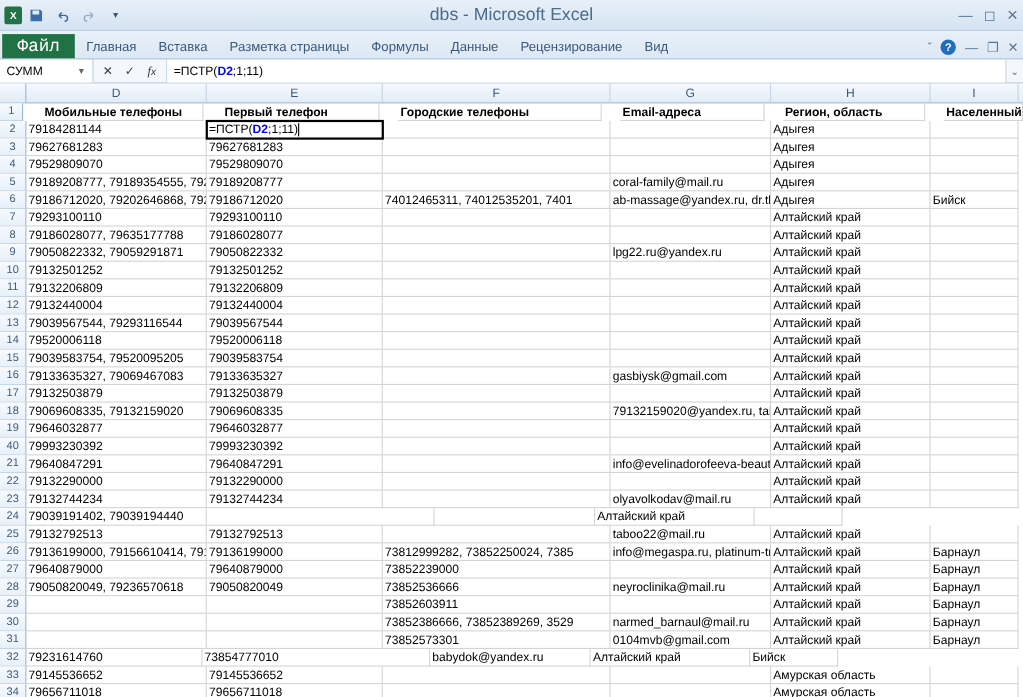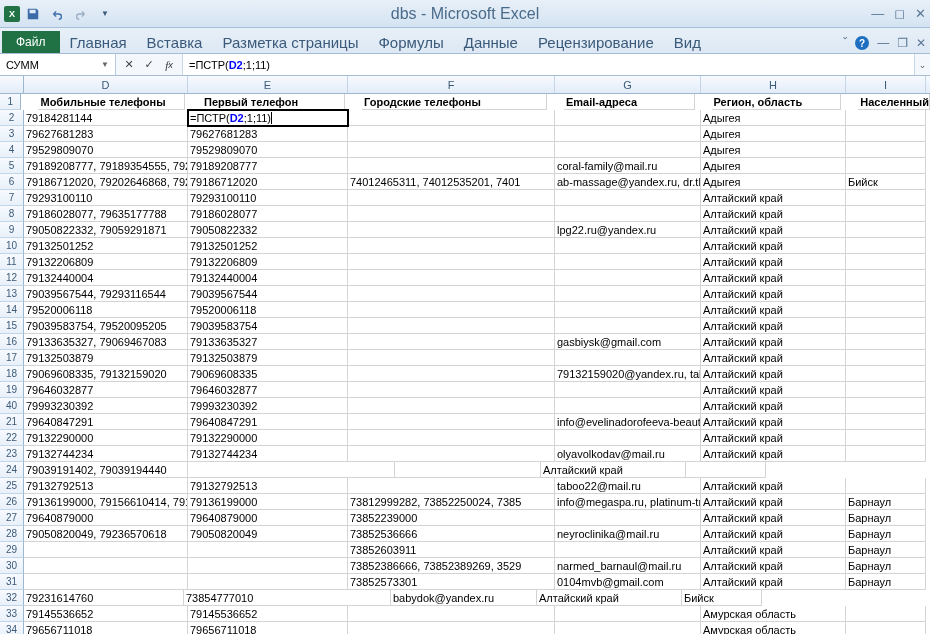--- a/index.html
+++ b/index.html
@@ -11,29 +11,29 @@
 .xl-icon { width: 16px; height: 16px; background: #217346; border-radius: 2px; position: relative; display: flex; align-items: center; justify-content: center; color: #fff; font-size: 9px; font-weight: bold; }
 .xl-icon::after { content: 'X'; }
 .qat-btn { width: 22px; height: 22px; display: flex; align-items: center; justify-content: center; color: #3b5a7a; cursor: pointer; }
 .qat-btn svg { width: 14px; height: 14px; }
 .title { position: absolute; left: 50%; transform: translateX(-50%); color: #4a6b8a; font-size: 16px; }
 .winctrl { position: absolute; right: 4px; display: flex; gap: 10px; color: #5a7694; }
 .winctrl span { cursor: pointer; font-size: 13px; }
 
 
 .ribbon { height: 26px; background: linear-gradient(#e8f0f8, #dce8f4); display: flex; align-items: flex-end; border-bottom: 1px solid #a6bdd6; position: relative; }
-.file-tab { background: #207245; color: #fff; height: 22px; padding: 0 14px; display: flex; align-items: center; font-size: 12px; margin-left: 2px; cursor: pointer; }
-.rtab { padding: 0 10px; height: 22px; display: flex; align-items: center; color: #3b5a7a; font-size: 15px; cursor: pointer; }
+.file-tab { background: #207245; color: #fff; height: 22px; padding: 0 14px; display: flex; align-items: center; font-size: 16px; margin-left: 2px; cursor: pointer; font-family: Liberation Mono, monospace; }
+.rtab { padding: 0 10px; height: 22px; display: flex; align-items: center; color: #3b5a7a; font-size: 12px; cursor: pointer; }
 .rib-right { position: absolute; right: 4px; bottom: 3px; display: flex; gap: 8px; color: #5a7694; align-items: center; }
 .rib-right span { cursor: pointer; font-size: 12px; }
 .help-icon { width: 14px; height: 14px; border-radius: 50%; background: #1e6fc0; color: #fff; display: flex; align-items: center; justify-content: center; font-size: 10px; font-weight: bold; }
 
 
 .fbar { height: 22px; display: flex; align-items: stretch; border-bottom: 1px solid #a6bdd6; background: #f4f7fb; }
-.namebox { width: 116px; border-right: 1px solid #b8cde2; display: flex; align-items: center; padding: 0 6px; background: #fff; font-size: 11px; justify-content: space-between; }
+.namebox { width: 85px; border-right: 1px solid #b8cde2; display: flex; align-items: center; padding: 0 6px; background: #fff; font-size: 11px; justify-content: space-between; }
 .namebox .dd { color: #666; font-size: 8px; }
 .fx-controls { display: flex; align-items: center; padding: 0 4px; gap: 2px; border-right: 1px solid #c8d8ea; }
 .fx-btn { width: 18px; height: 18px; display: flex; align-items: center; justify-content: center; color: #444; cursor: pointer; font-size: 11px; }
 .fx-label { font-style: italic; font-family: 'Times New Roman', serif; color: #333; padding: 0 3px; }
 .formula-input { flex: 1; display: flex; align-items: center; padding: 0 6px; background: #fff; font-size: 11px; }
 .fbar-expand { width: 16px; display: flex; align-items: center; justify-content: center; color: #666; border-left: 1px solid #c8d8ea; cursor: pointer; font-size: 9px; }
 
 
 .grid { position: relative; }
 .colhdrs { display: flex; height: 18px; background: linear-gradient(#f7faff, #e2ecf7); border-bottom: 1px solid #9db7d1; }

